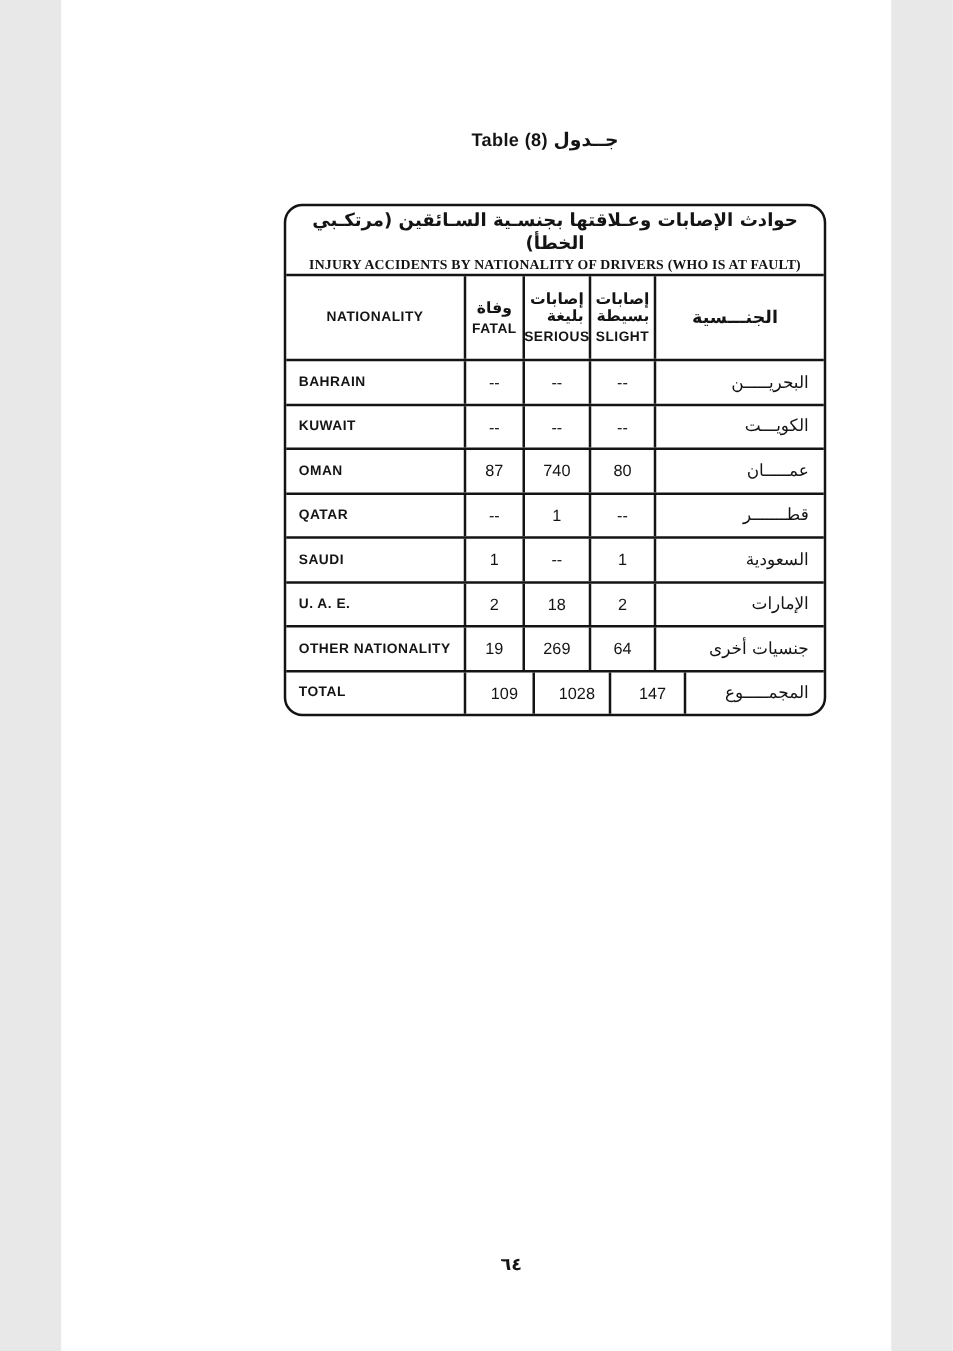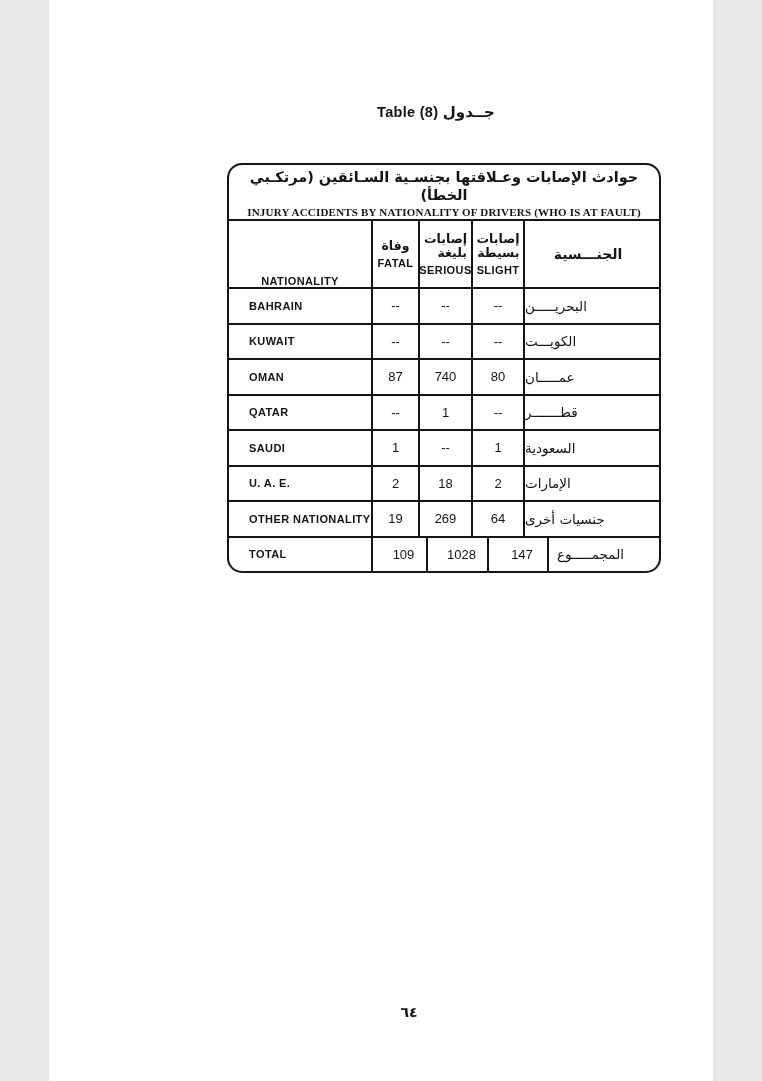--- a/index.html
+++ b/index.html
@@ -54,28 +54,28 @@
     border-bottom:2.5px solid #141414;
   }
   .drow{
     flex:1 1 auto;
     display:flex;
     border-bottom:2.5px solid #141414;
   }
   .drow:last-child{border-bottom:none;gap:8px;}
   
   .c{box-sizing:border-box;display:flex;align-items:center;}
-  .c-nat{width:144px;border-right:2.5px solid #141414;padding-left:20px;}
+  .c-nat{width:144px;border-right:2.5px solid #141414;padding-left:10px;}
   .c-fat{width:47px;border-right:2.5px solid #141414;justify-content:center;}
   .c-ser{width:53px;border-right:2.5px solid #141414;justify-content:center;}
   .c-sli{width:52px;border-right:2.5px solid #141414;justify-content:center;}
-  .c-ar {flex:1;padding-right:6px;}
+  .c-ar {flex:1;justify-content:flex-end;padding-right:12px;}
   
   .hrow .c{flex-direction:column;justify-content:center;padding-left:0;}
-  .hrow .c-nat{align-items:center;justify-content:flex-end;}
+  .hrow .c-nat{align-items:center;}
   .hrow .c-ar{align-items:center;padding-right:8px;}
   .h-en{font-size:11px;font-weight:bold;letter-spacing:.4px;line-height:1.1;}
   .h-ar{
     font-family:"DejaVu Sans",sans-serif;
     font-size:12.5px;font-weight:bold;line-height:1.15;
     white-space:pre-line;text-align:right;direction:rtl;
     margin-bottom:3px;
   }
   .h-ar-big{font-family:"DejaVu Sans",sans-serif;font-size:14px;font-weight:bold;direction:rtl;}
   

